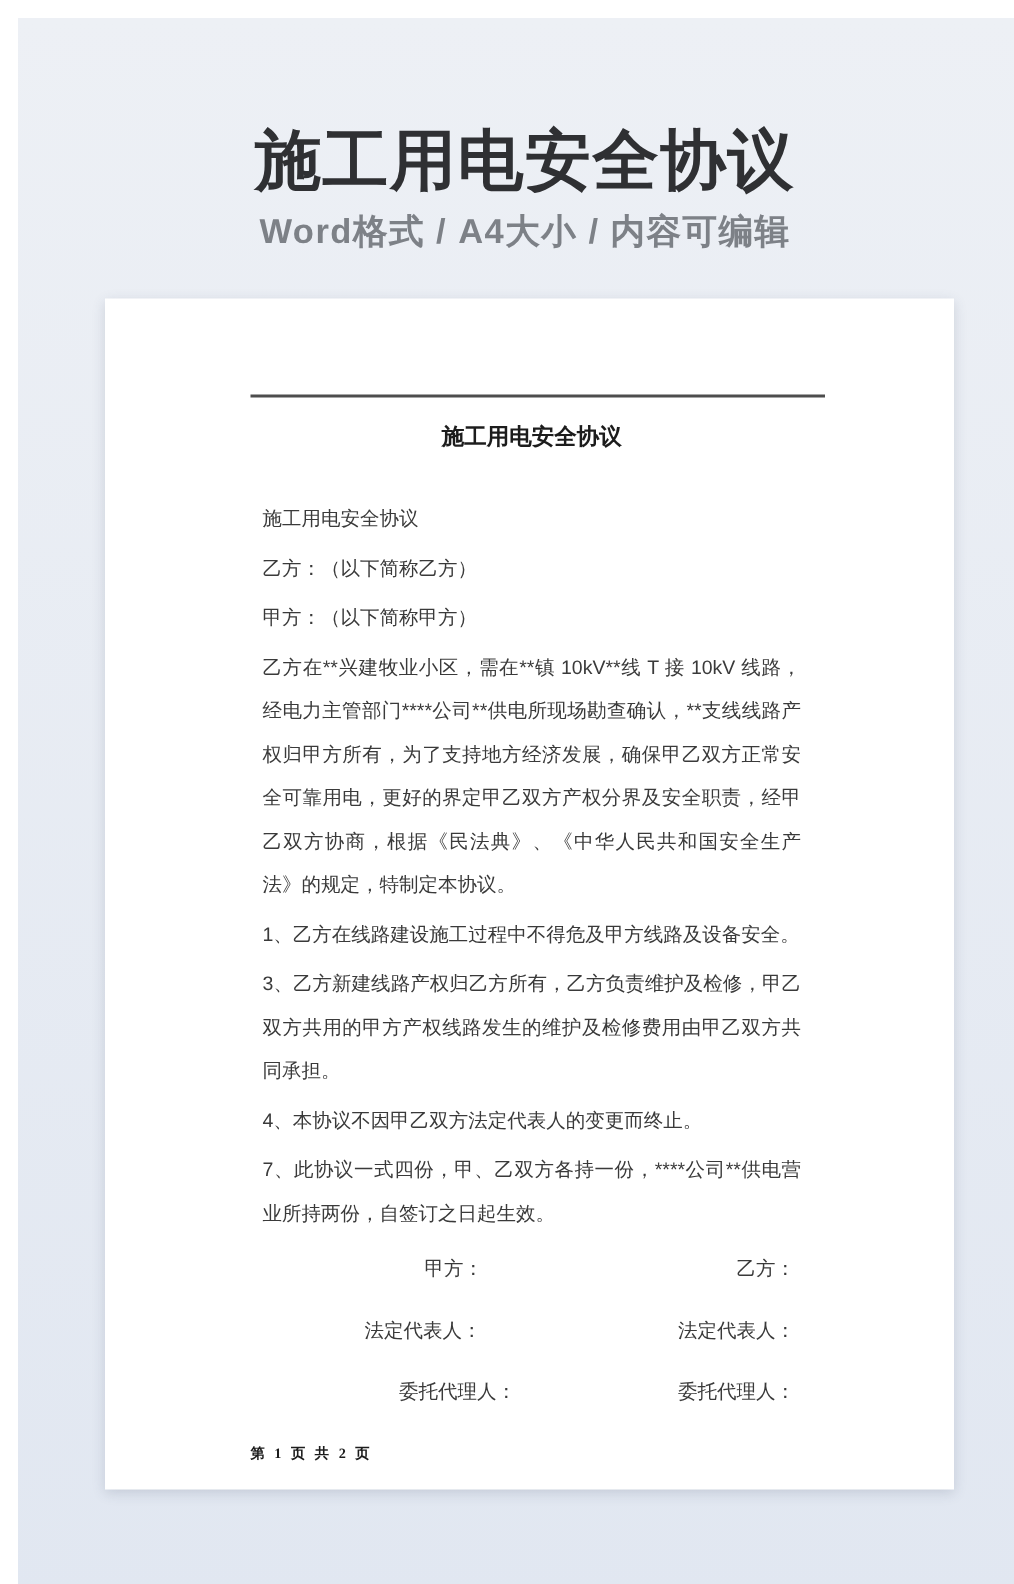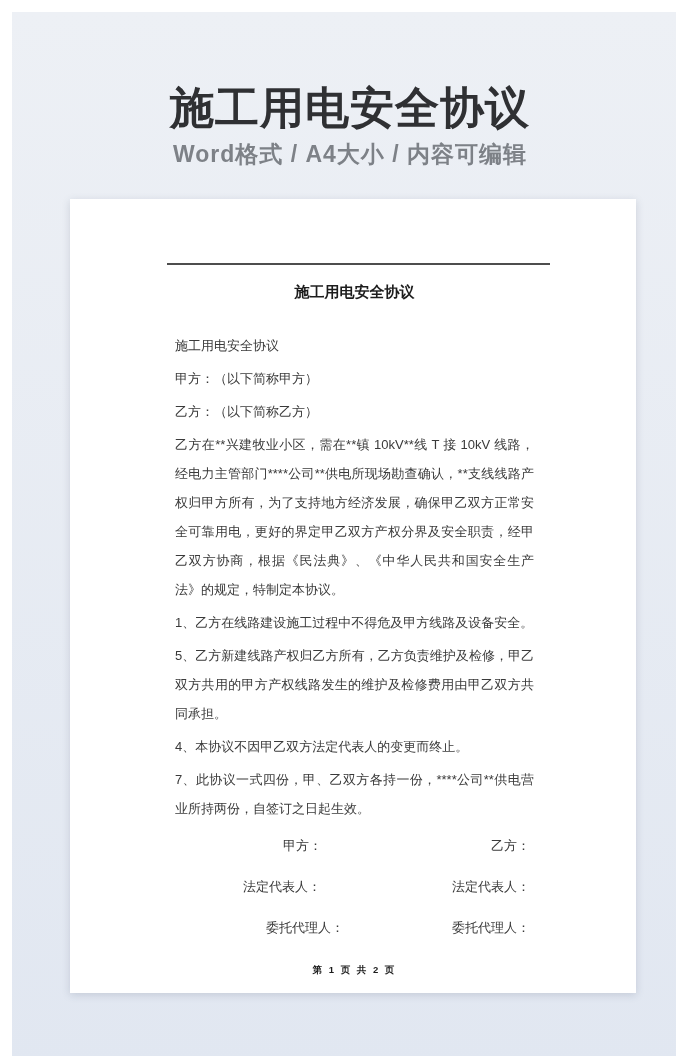--- a/index.html
+++ b/index.html
@@ -85,50 +85,50 @@
   }
 
   .sig-row { display: flex; justify-content: flex-end; }
   .sig-cell { display: inline-block; }
   .sig-row:nth-child(1) .sig-left { width: 200px; }
   .sig-row:nth-child(2) .sig-left { width: 201px; }
   .sig-row:nth-child(3) .sig-left { width: 178px; }
 
   .page-footer {
     margin-top: 18px;
-    text-align: center;
     font-size: 9.5px;
     line-height: 12px;
     font-weight: 700;
     letter-spacing: 2px;
     color: var(--footer-text-color);
+    font-family: Liberation Serif, serif;
   }
 </style>
 </head>
 <body>
 
 <div class="canvas">
 
   <div class="banner">
     <div class="banner-title">施工用电安全协议</div>
     <div class="banner-subtitle">Word格式 / A4大小 / 内容可编辑</div>
   </div>
 
   <div class="page">
     <div class="title-divider"></div>
     <div class="doc-title">施工用电安全协议</div>
 
     <div class="doc-body">
       <div id="paragraphs">
           <p class="para">施工用电安全协议</p>
+          <p class="para">乙方：（以下简称乙方）</p>
           <p class="para">甲方：（以下简称甲方）</p>
-          <p class="para">乙方：（以下简称乙方）</p>
           <p class="para">乙方在**兴建牧业小区，需在**镇 10kV**线 T 接 10kV 线路，经电力主管部门****公司**供电所现场勘查确认，**支线线路产权归甲方所有，为了支持地方经济发展，确保甲乙双方正常安全可靠用电，更好的界定甲乙双方产权分界及安全职责，经甲乙双方协商，根据《民法典》、《中华人民共和国安全生产法》的规定，特制定本协议。</p>
           <p class="para">1、乙方在线路建设施工过程中不得危及甲方线路及设备安全。</p>
-          <p class="para">5、乙方新建线路产权归乙方所有，乙方负责维护及检修，甲乙双方共用的甲方产权线路发生的维护及检修费用由甲乙双方共同承担。</p>
+          <p class="para">3、乙方新建线路产权归乙方所有，乙方负责维护及检修，甲乙双方共用的甲方产权线路发生的维护及检修费用由甲乙双方共同承担。</p>
           <p class="para">4、本协议不因甲乙双方法定代表人的变更而终止。</p>
           <p class="para">7、此协议一式四份，甲、乙双方各持一份，****公司**供电营业所持两份，自签订之日起生效。</p>
         </div>
       <div id="signatures">
           <div class="sig-row">
             <span class="sig-cell sig-left">甲方：</span>
             <span class="sig-cell sig-right">乙方：</span>
           </div>
           <div class="sig-row">
             <span class="sig-cell sig-left">法定代表人：</span>

